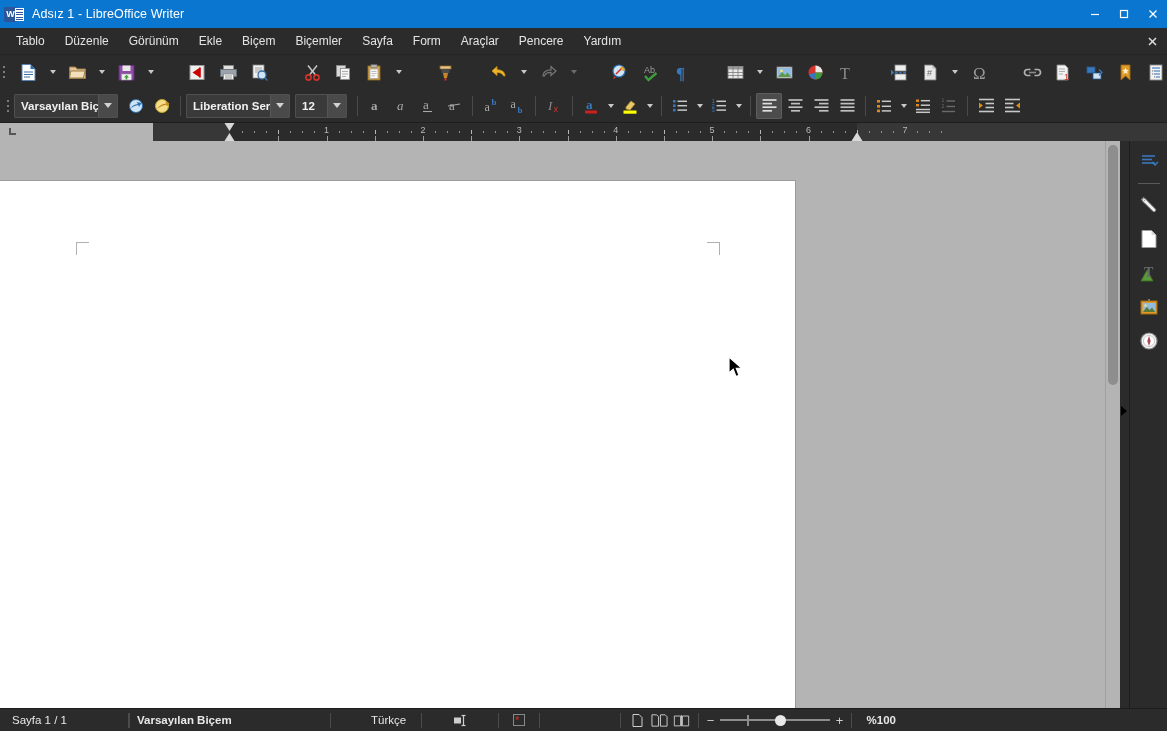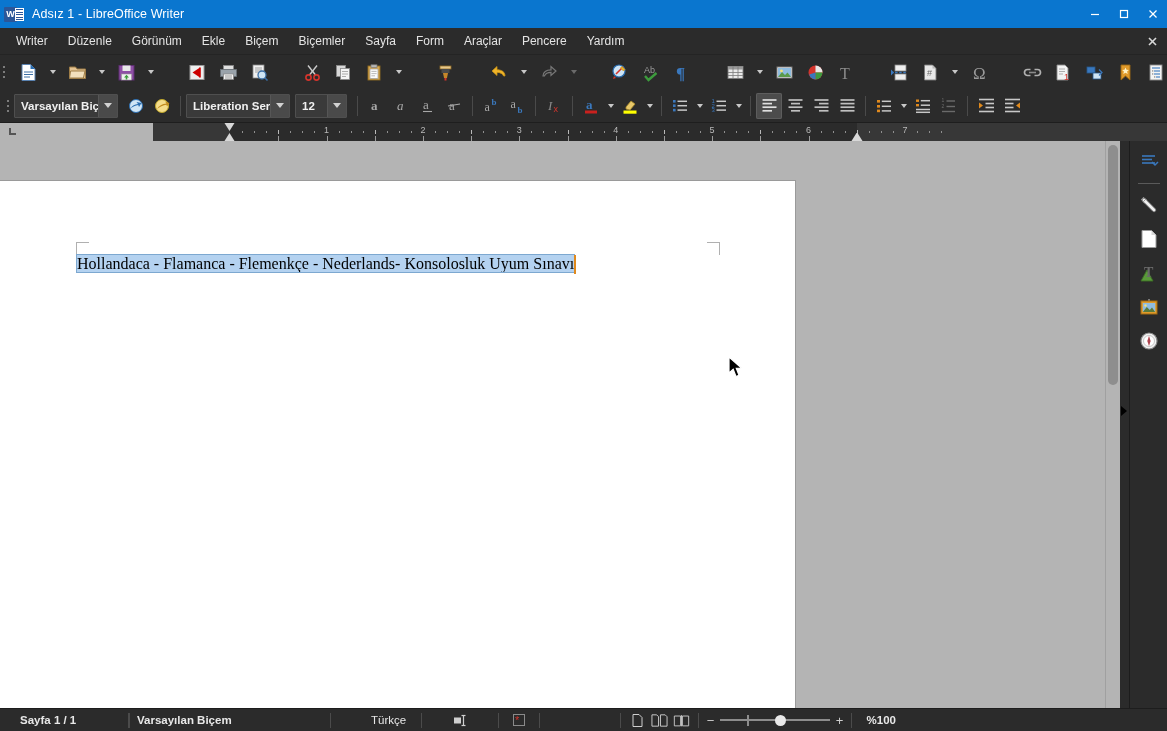--- a/index.html
+++ b/index.html
@@ -295,21 +295,21 @@
     border-top: 1px solid #1d1d1d;
     display: flex; align-items: center;
     color: #e8e8e8; font-size: 11.5px;
     position: relative;
   }
   .sb-cell {
     height: 23px; display: flex; align-items: center;
     white-space: nowrap;
   }
   .sb-vsep { width: 1px; height: 15px; background: #4b4b4b; }
-  #sb-page { padding-left: 20px; width: 128px; font-weight: bold; }
+  #sb-page { padding-left: 12px; width: 128px; font-weight: normal; }
   #sb-words { width: 235px; padding-left: 8px; font-weight: bold; }
   #sb-style { width: 200px; padding-left: 7px; font-weight: bold; }
   #sb-lang { width: 90px; padding-left: 40px; font-weight: normal; }
   #sb-selmode { width: 76px; display: flex; align-items: center; justify-content: center; }
   #sb-modified { width: 40px; display: flex; align-items: center; justify-content: center; }
   #sb-sig { width: 80px; }
   #sb-views {
     display: flex; align-items: center; gap: 5px;
     padding: 0 8px;
   }
@@ -365,21 +365,21 @@
       <div class="wc">
         <svg width="12" height="12" viewBox="0 0 12 12">
             <line x1="2.5" y1="2.5" x2="9.5" y2="9.5" stroke="#fff" stroke-width="1.2"></line>
             <line x1="9.5" y1="2.5" x2="2.5" y2="9.5" stroke="#fff" stroke-width="1.2"></line>
           </svg>
       </div>
     </div>
   </div>
 
   <div id="menubar">
-    <div class="menu-item">Writer</div>
+    <div class="menu-item">Tablo</div>
     <div class="menu-item">Düzenle</div>
     <div class="menu-item">Görünüm</div>
     <div class="menu-item">Ekle</div>
     <div class="menu-item">Biçem</div>
     <div class="menu-item">Biçemler</div>
     <div class="menu-item">Sayfa</div>
     <div class="menu-item">Form</div>
     <div class="menu-item">Araçlar</div>
     <div class="menu-item">Pencere</div>
     <div class="menu-item">Yardım</div>
@@ -1029,23 +1029,20 @@
         <div class="indent-left" style="left: 77.12px;"></div>
         <div class="indent-right" style="left: 703.72px;"></div>
       </div>
   </div>
 
   <div id="main">
     <div id="doc-area">
       <div id="page">
         <div id="text-bounds-tl" style="left:76px;top:61px;"></div>
         <div id="text-bounds-tr" style="left:707px;top:61px;"></div>
-        <div id="doc-paragraph">
-          <span class="sel">Hollandaca - Flamanca - Flemenkçe - Nederlands- Konsolosluk Uyum Sınavı</span><span id="caret" style="position:relative;display:inline-block;vertical-align:middle;top:-1px;"></span>
-        </div>
       </div>
     </div>
 
     <div id="vscroll">
       <div id="vscroll-thumb"></div>
     </div>
     <div id="sb-strip">
       <div id="sb-expander"></div>
     </div>
 

